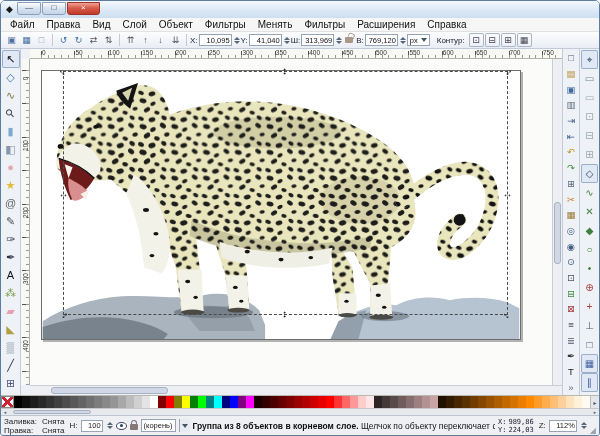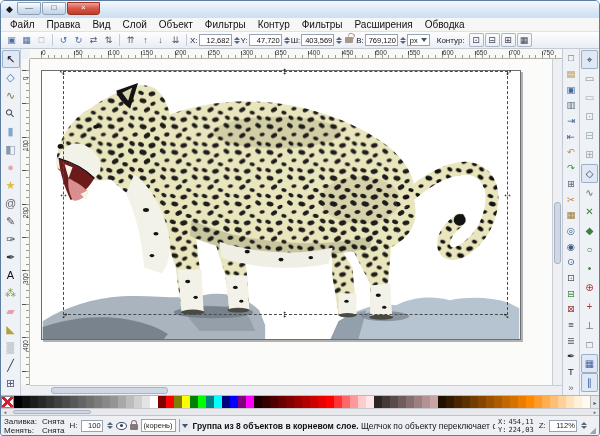--- a/index.html
+++ b/index.html
@@ -148,24 +148,24 @@
   </div>
 
   <div class="menubar" data-name="menu-bar">
 
   <span class="menu-item" data-name="menu-file" style="--i: 0;">Файл</span>
       <span class="menu-item" data-name="menu-edit" style="--i: 1;">Правка</span>
       <span class="menu-item" data-name="menu-view" style="--i: 2;">Вид</span>
       <span class="menu-item" data-name="menu-layer" style="--i: 3;">Слой</span>
       <span class="menu-item" data-name="menu-object" style="--i: 4;">Объект</span>
       <span class="menu-item" data-name="menu-path" style="--i: 5;">Фильтры</span>
-      <span class="menu-item" data-name="menu-text" style="--i: 6;">Контур</span>
+      <span class="menu-item" data-name="menu-text" style="--i: 6;">Менять</span>
       <span class="menu-item" data-name="menu-filters" style="--i: 7;">Фильтры</span>
       <span class="menu-item" data-name="menu-extensions" style="--i: 8;">Расширения</span>
-      <span class="menu-item" data-name="menu-help" style="--i: 9;">Обводка</span>
+      <span class="menu-item" data-name="menu-help" style="--i: 9;">Справка</span>
     </div>
 
   <div class="toolbar" data-name="tool-options-toolbar">
     <span style="display:flex">
 
     <span class="tbtn" data-name="select-all-icon" style="--i: 0; color: rgb(74, 111, 160);">
           <span class="glyph">▣</span>
         </span>
         <span class="tbtn" data-name="select-all-layers-icon" style="--i: 1; color: rgb(74, 111, 160);">
           <span class="glyph">▦</span>
@@ -202,37 +202,37 @@
         <span class="tbtn" data-name="lower-icon" style="--i: 2; color: rgb(85, 85, 102);">
           <span class="glyph">↓</span>
         </span>
         <span class="tbtn" data-name="lower-to-bottom-icon" style="--i: 3; color: rgb(85, 85, 102);">
           <span class="glyph">⇊</span>
         </span>
       </span>
     <span class="sep" data-name="toolbar-separator"></span>
     <span class="field" data-name="x-field">
       <span class="flabel">X:</span>
-      <span class="valbox" data-name="x-input">12,682</span>
+      <span class="valbox" data-name="x-input">10,095</span>
       <span class="spin" data-name="x-spinner">
           <i class="up"></i>
           <i class="dn"></i>
         </span>
     </span>
     <span class="field" data-name="y-field">
       <span class="flabel">Y:</span>
-      <span class="valbox" data-name="y-input">47,720</span>
+      <span class="valbox" data-name="y-input">41,040</span>
       <span class="spin" data-name="y-spinner">
           <i class="up"></i>
           <i class="dn"></i>
         </span>
     </span>
     <span class="field" data-name="width-field">
       <span class="flabel">Ш:</span>
-      <span class="valbox" data-name="width-input">403,569</span>
+      <span class="valbox" data-name="width-input">313,969</span>
       <span class="spin" data-name="width-spinner">
           <i class="up"></i>
           <i class="dn"></i>
         </span>
     </span>
     <span class="lock-glyph open" data-name="lock-ratio-icon"></span>
     <span class="field" data-name="height-field">
       <span class="flabel">В:</span>
       <span class="valbox" data-name="height-input">769,120</span>
       <span class="spin" data-name="height-spinner">
@@ -659,41 +659,41 @@
   <div class="palette-scroll" data-name="palette-scrollbar">
     <span class="ps-arrow" data-name="palette-scroll-left-icon">◂</span>
     <span class="ps-thumb" data-name="palette-scrollbar-thumb"></span>
     <span class="ps-arrow ps-right" data-name="palette-scroll-right-icon">▸</span>
   </div>
 
   <div class="statusbar" data-name="status-bar">
     <span class="fs-block" data-name="fill-stroke-indicator">
       <span class="fs-label">Заливка:</span>
       <span class="fs-value" data-name="fill-value">Снята</span>
-      <span class="fs-label">Менять:</span>
+      <span class="fs-label">Правка:</span>
       <span class="fs-value" data-name="stroke-value">Снята</span>
     </span>
     <span class="op-label" data-name="opacity-label">Н:</span>
     <span class="mini-box" data-name="opacity-input">100</span>
     <span class="spin" data-name="opacity-spinner">
         <i class="up"></i>
         <i class="dn"></i>
       </span>
     <span class="eye-icon" data-name="layer-visibility-eye-icon"></span>
     <span class="lock-small" data-name="layer-lock-icon"></span>
     <span class="layer-drop" data-name="layer-selector">
       <span>(корень)</span>
     </span>
     <span class="layer-btn" data-name="layer-dropdown-button">
         <span class="drop-arrow" data-name="chevron-down-icon"></span>
       </span>
     <span class="status-msg" data-name="status-message"><b>Группа из 8 объектов в корневом слое.</b><span> Щелчок по объекту переключает стрелки масштабирования/вращения.</span></span>
     <span class="xy-block" data-name="cursor-coordinates">
       <span>X:</span>
-        <span data-name="cursor-x">454,11</span>
+        <span data-name="cursor-x">989,86</span>
       <span>Y:</span>
         <span data-name="cursor-y">224,03</span>
     </span>
     <span class="z-label" data-name="zoom-label">Z:</span>
     <span class="mini-box" style="width:28px" data-name="zoom-input">112%</span>
     <span class="spin" data-name="zoom-spinner">
         <i class="up"></i>
         <i class="dn"></i>
       </span>
     <span class="grip" data-name="resize-grip">◢</span>

